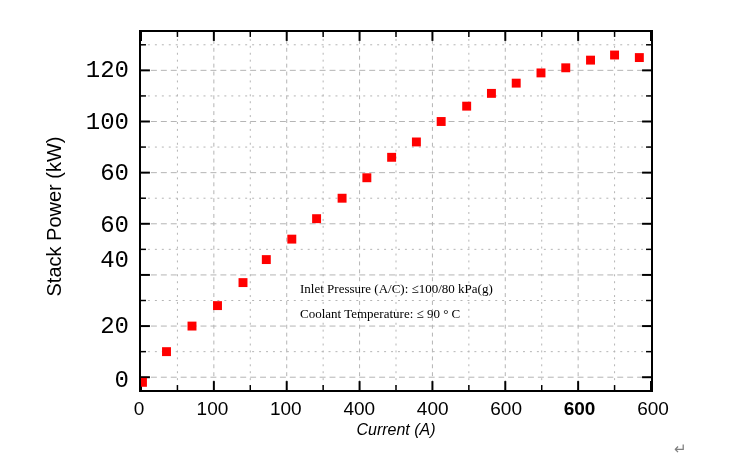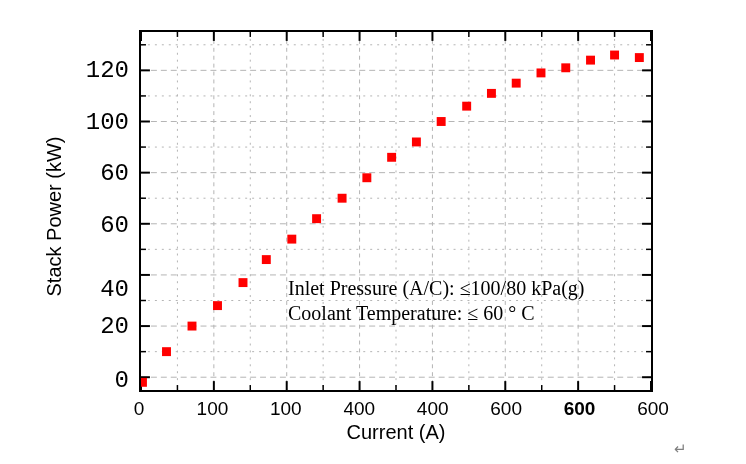--- a/index.html
+++ b/index.html
@@ -43,23 +43,24 @@
     pointer-events: none;
   }
 
   
   #xaxis-title {
     position: absolute;
     left: 139px;
     top: 421px;
     width: 514px;
     text-align: center;
-    font-size: 20px;
-    color: #000;
-    font-family: "Liberation Sans", sans-serif;
+    font-size: 16px;
+    color: #000;
+    font-family: "Liberation Sans", sans-serif;
+    font-style: italic;
   }
   #yaxis-title {
     position: absolute;
     left: -96px;
     top: 205px;
     width: 300px;
     text-align: center;
     font-size: 20px;
     color: #000;
     transform: rotate(-90deg);
@@ -96,23 +97,23 @@
     font-family: "Liberation Sans", sans-serif;
     white-space: nowrap;
   }
   #legend-block sub {
     font-size: 12px;
     vertical-align: -0.30em;
   }
 
   #conditions-block {
     position: absolute;
-    left: 288px;
+    left: 300px;
     top: 276px;
-    font-size: 20px;
+    font-size: 13px;
     line-height: 25px;
     color: #000;
     font-family: "Liberation Serif", serif;
     white-space: nowrap;
   }
 
   #return-mark {
     position: absolute;
     left: 674px;
     top: 440px;
@@ -247,31 +248,31 @@
       <div class="xtick-label" style="left: 255.857px; top: 398px;">100</div>
       <div class="xtick-label" style="left: 329.286px; top: 398px;">400</div>
       <div class="xtick-label" style="left: 402.714px; top: 398px;">400</div>
       <div class="xtick-label" style="left: 476.143px; top: 398px;">600</div>
       <div class="xtick-label" style="left: 549.571px; top: 398px; font-weight: bold;">600</div>
       <div class="xtick-label" style="left: 623px; top: 398px;">600</div>
     </div>
   <div id="ytick-labels">
       <div class="ytick-label" style="left: 69px; top: 367.071px;">0</div>
       <div class="ytick-label" style="left: 69px; top: 313px; text-align: right;">20</div>
-      <div class="ytick-label" style="left: 69px; top: 276px;">40</div>
+      <div class="ytick-label" style="left: 69px; top: 247px;">40</div>
       <div class="ytick-label" style="left: 69px; top: 211.929px;">60</div>
       <div class="ytick-label" style="left: 69px; top: 160.214px;">60</div>
       <div class="ytick-label" style="left: 69px; top: 108.5px;">100</div>
       <div class="ytick-label" style="left: 69px; top: 56.7857px;">120</div>
     </div>
 
   <div id="xaxis-title">Current (A)</div>
   <div id="yaxis-title">Stack Power (kW)</div>
 
 
   <div id="conditions-block">
     <div>Inlet Pressure (A/C): ≤100/80 kPa(g)</div>
-    <div>Coolant Temperature: ≤ 60 ° C</div>
+    <div>Coolant Temperature: ≤ 90 ° C</div>
   </div>
 
   <div id="return-mark">↵</div>
 
 </div>
 
 </body></html>

